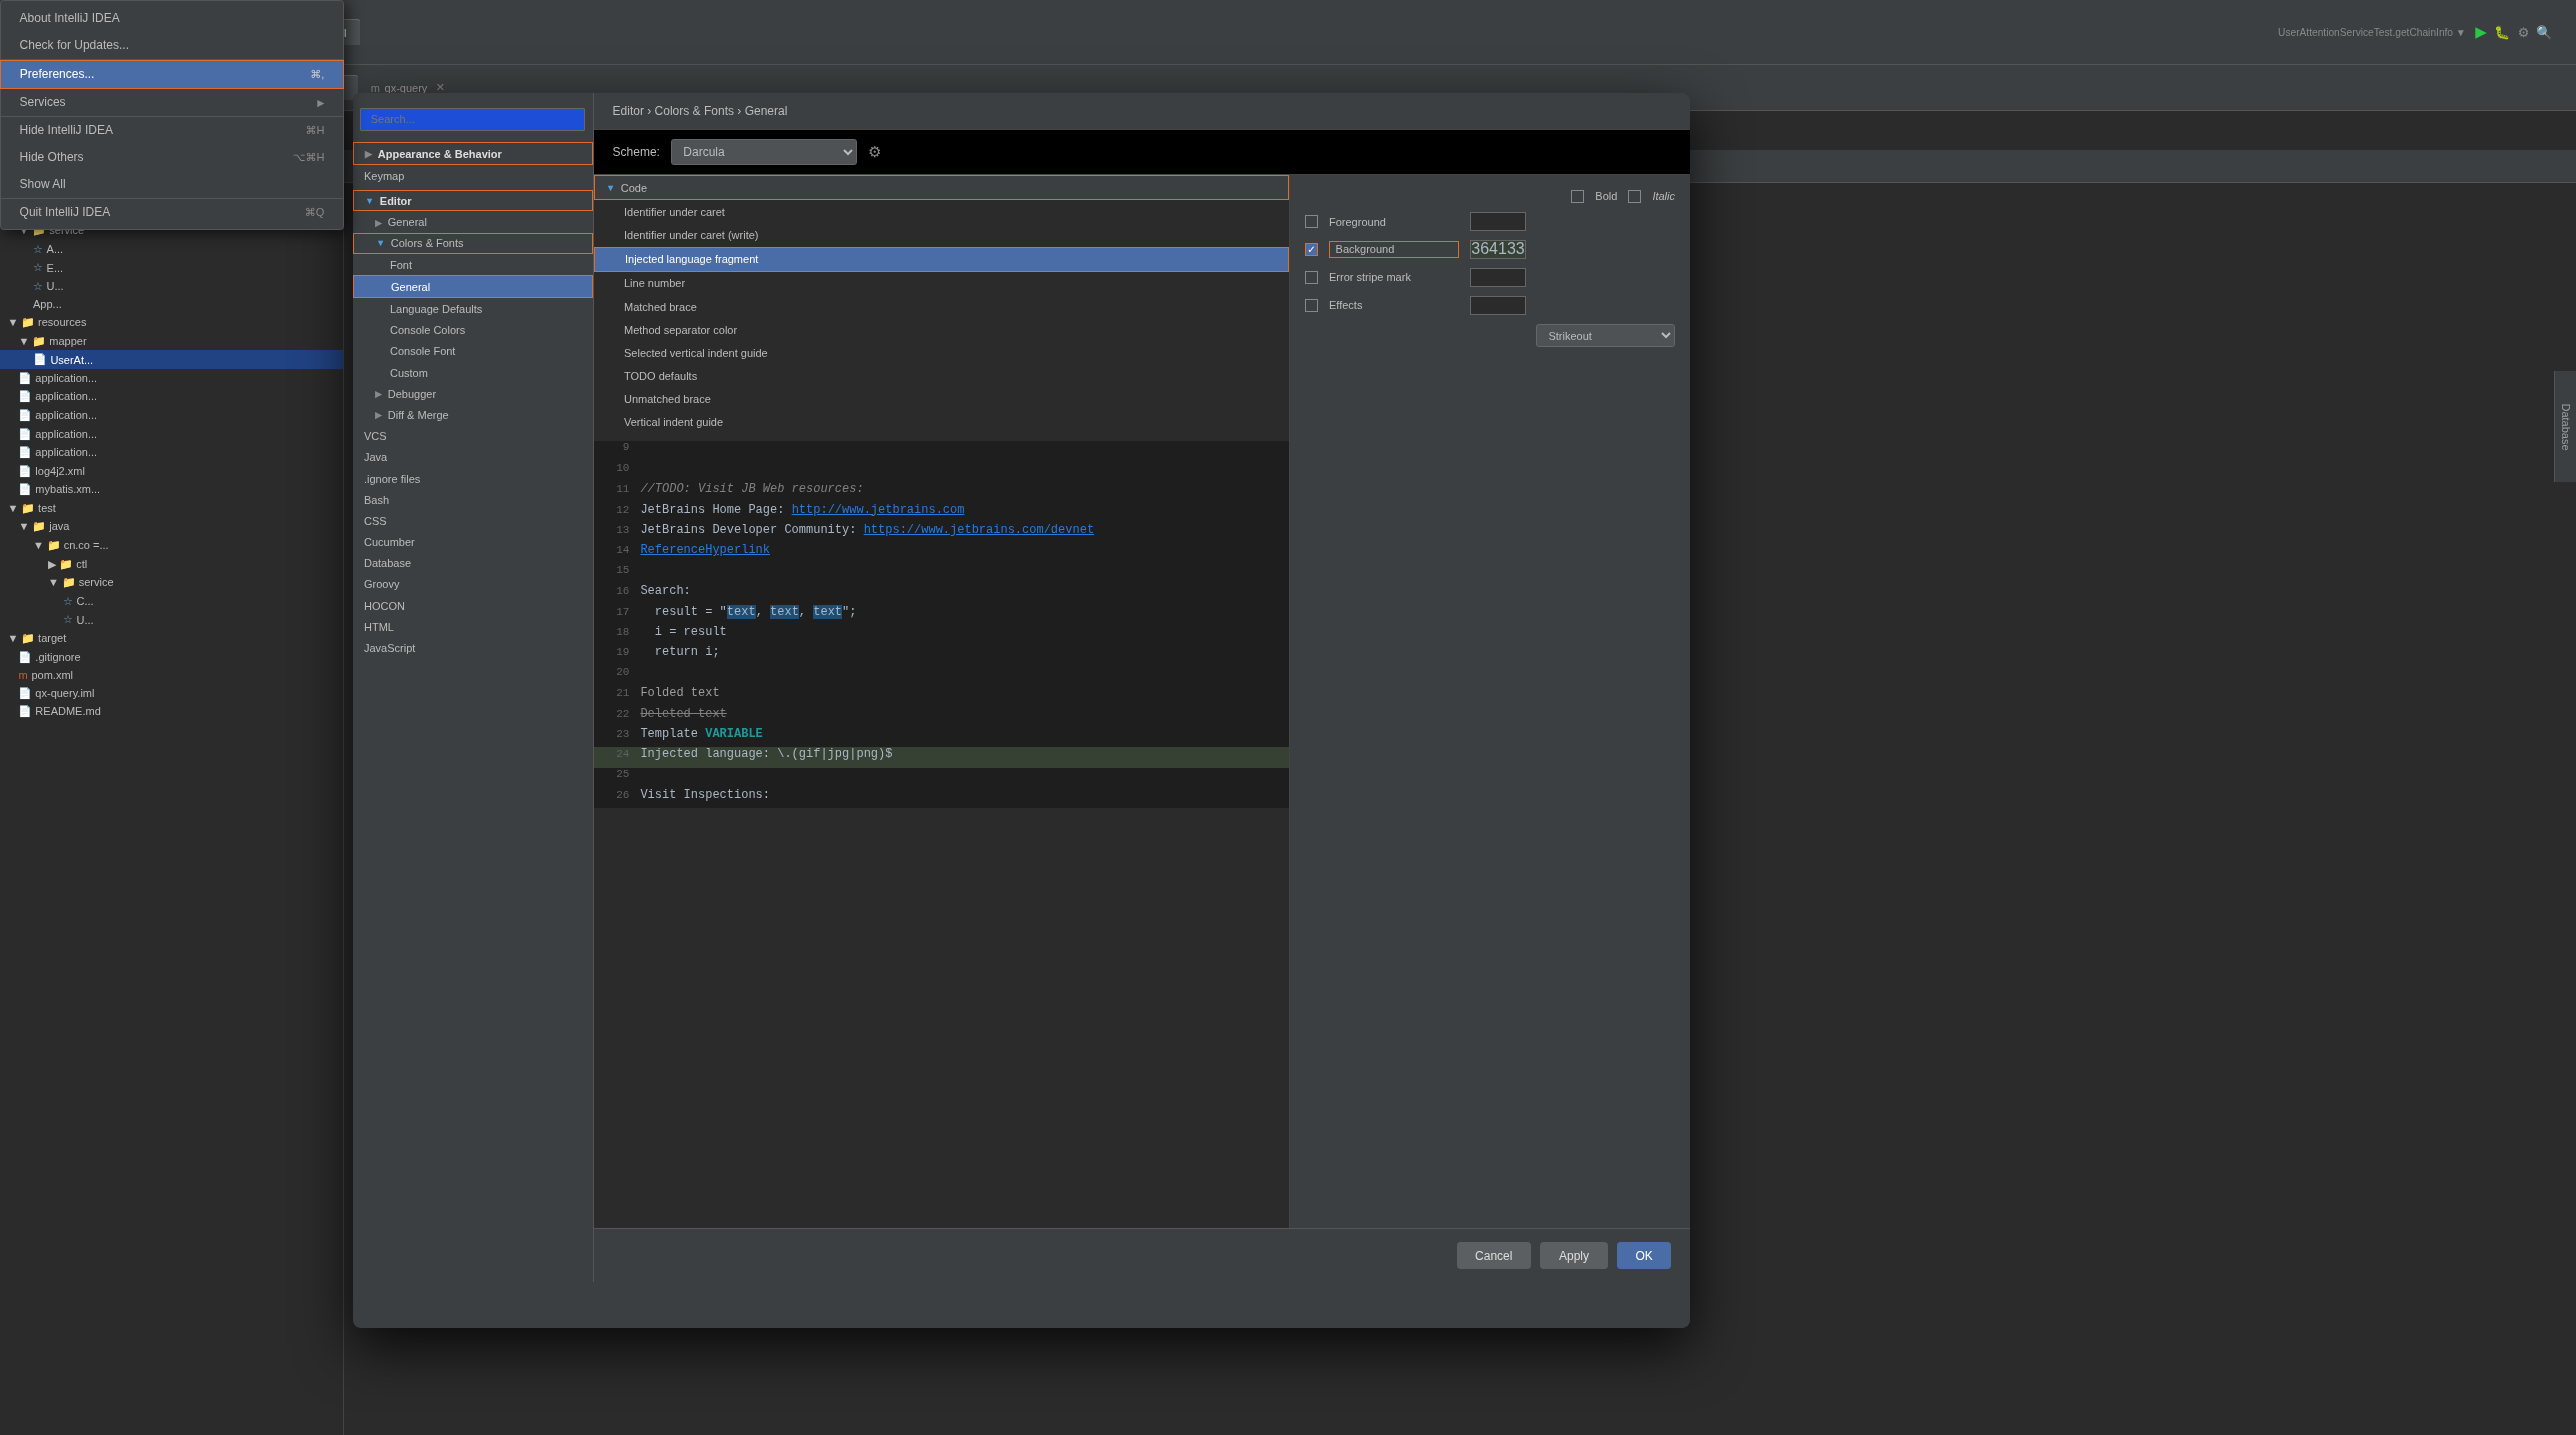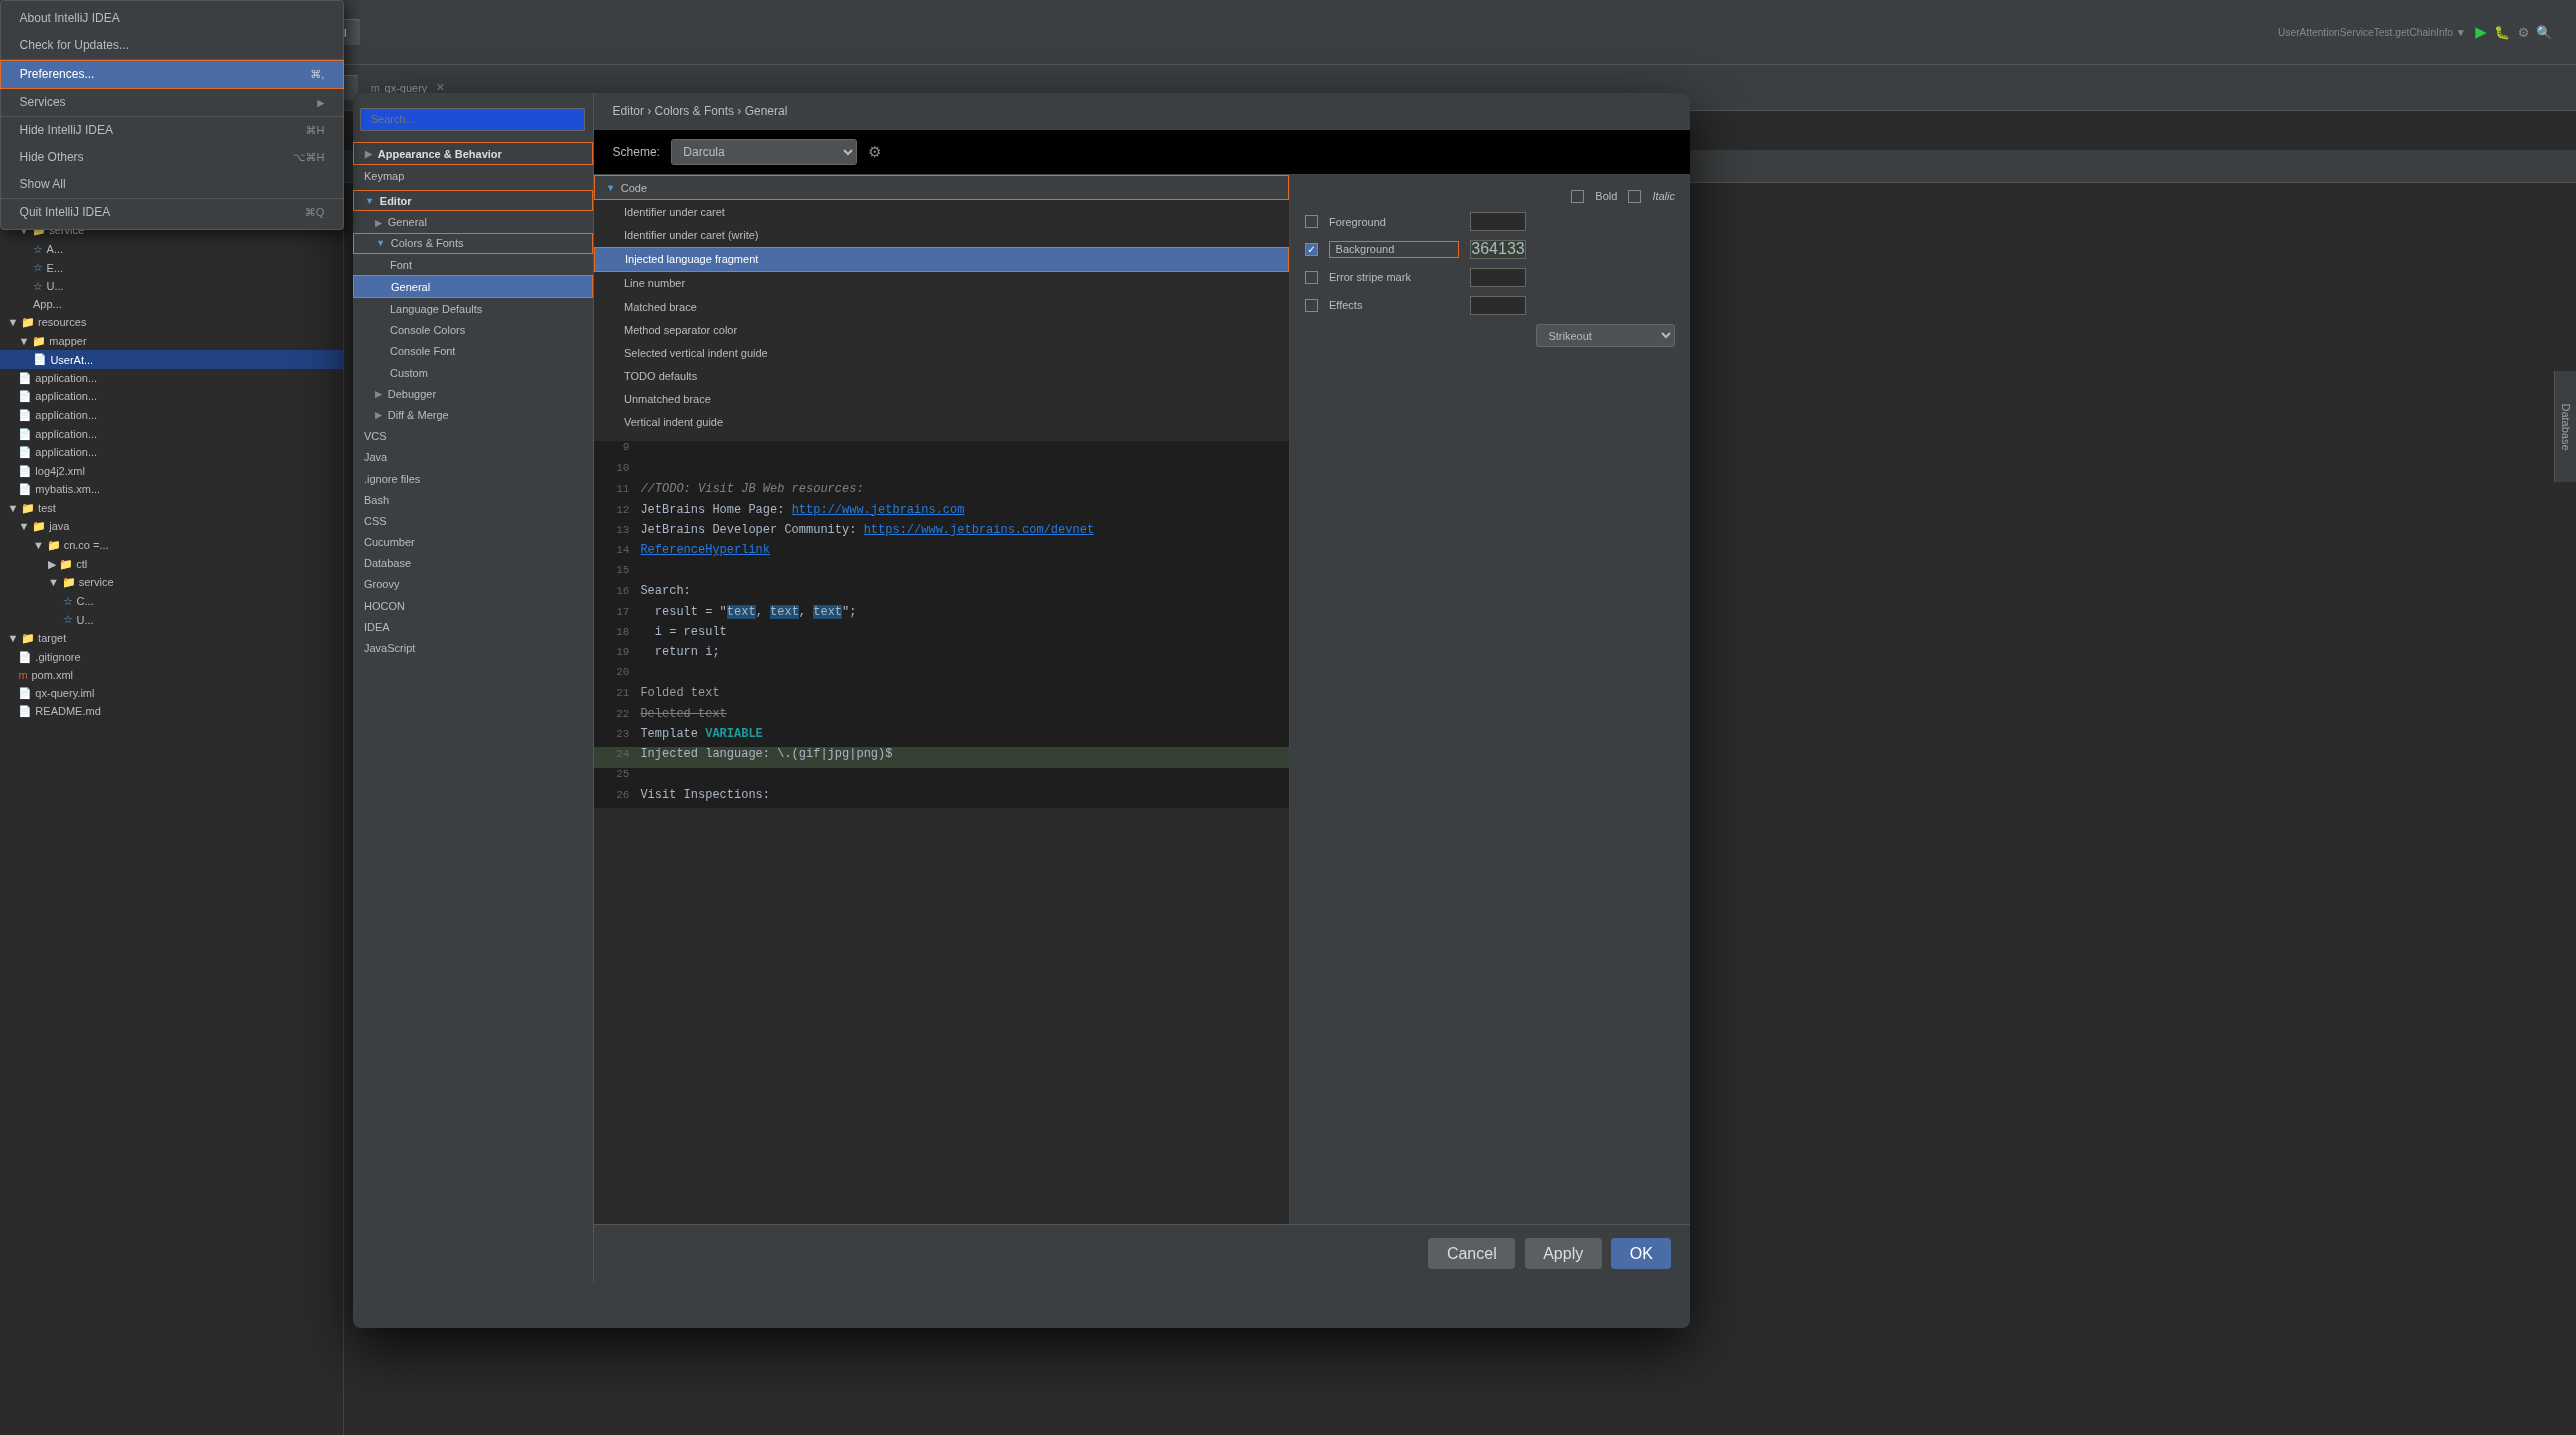--- a/index.html
+++ b/index.html
@@ -437,21 +437,21 @@
       padding: 13px 18.6px;
       display: flex;
       justify-content: flex-end;
       gap: 9.3px;
       border-top: 0.9px solid #555;
       background: #3c3f41;
     }
 
     .btn {
       padding: 6.5px 18.6px;
-      font-size: 16px;
+      font-size: 12px;
       border: none;
       border-radius: 3.7px;
       cursor: pointer;
     }
 
     .btn-cancel {
       background: #5c5f61;
       color: #dddddd;
     }
     .btn-apply {
@@ -727,21 +727,21 @@
         <span>Groovy</span>
       </div>
 
       
       <div class="prefs-nav-item">
         <span>HOCON</span>
       </div>
 
       
       <div class="prefs-nav-item">
-        <span>IDEA</span>
+        <span>HTML</span>
       </div>
 
       
       <div class="prefs-nav-item">
         <span>JavaScript</span>
       </div>
     </div>
 
     <div class="prefs-content">
 

